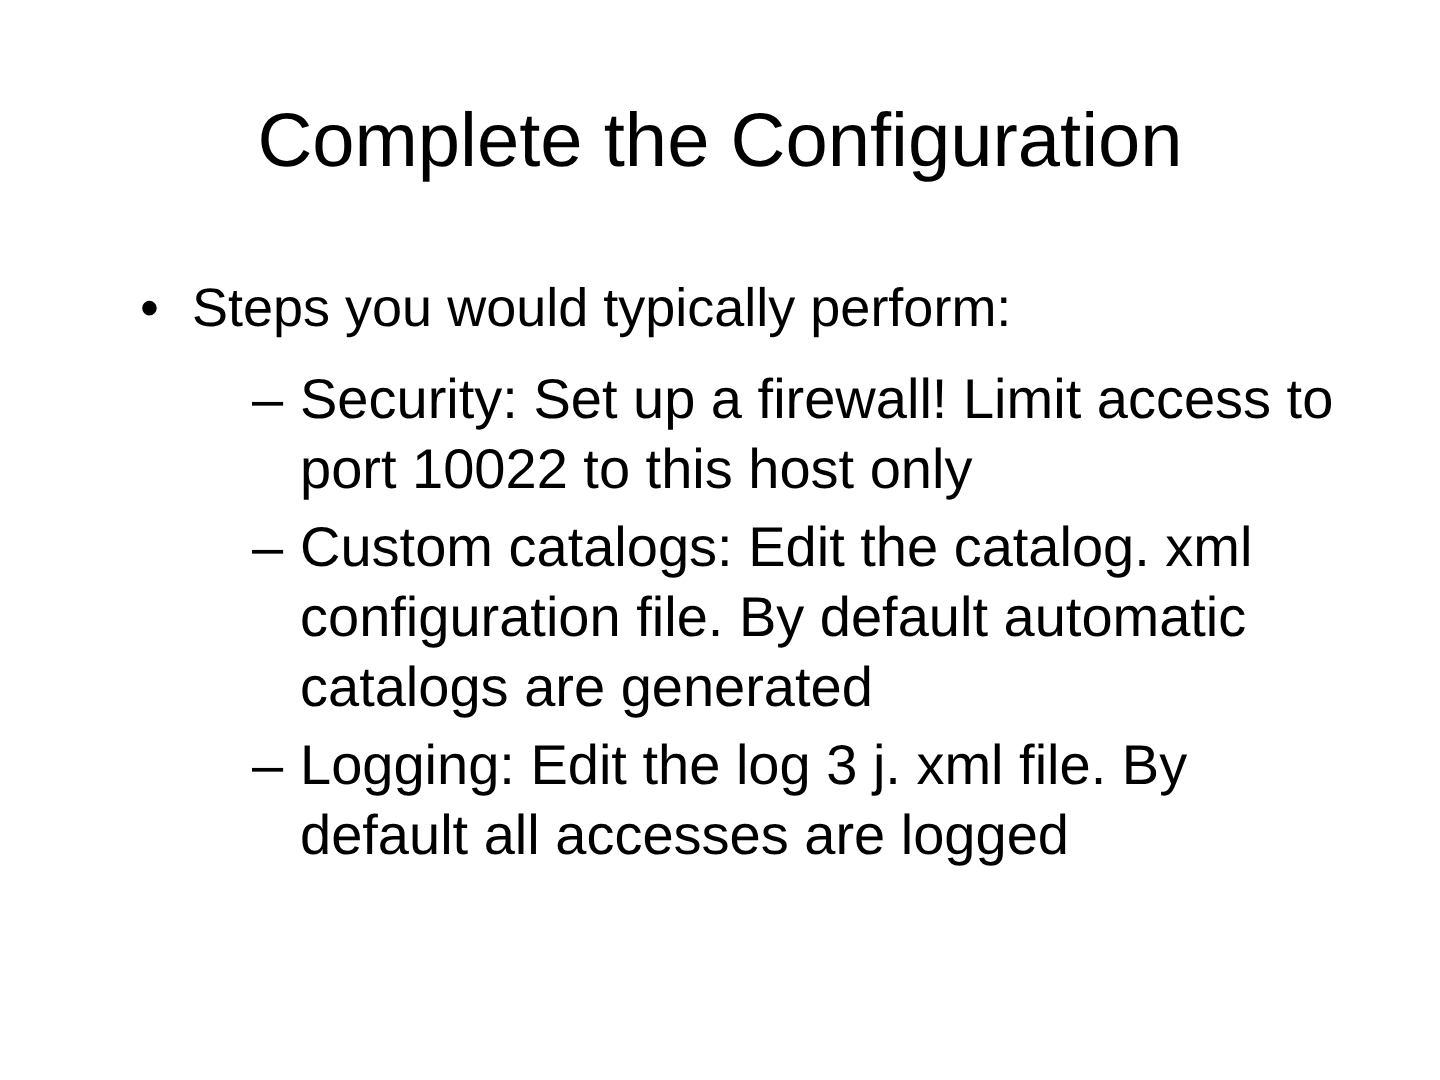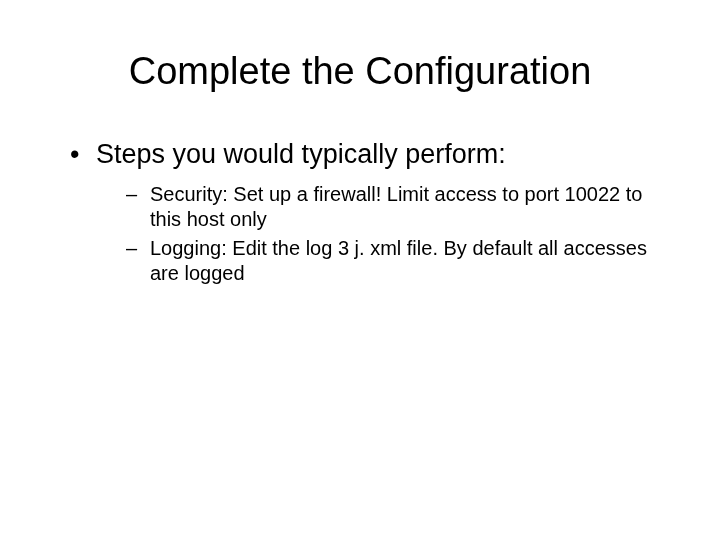--- a/index.html
+++ b/index.html
@@ -41,21 +41,21 @@
     left: 0;
     top: 0;
     font-size: 27px;
   }
   ul.level2 {
     list-style: none;
     padding: 0;
     margin: 10px 0 0 30px;
   }
   ul.level2 > li {
-    font-size: 20px;
+    font-size: 28px;
     line-height: 1.25;
     margin-bottom: 4px;
     position: relative;
     padding-left: 24px;
   }
   ul.level2 > li::before {
     content: "–";
     position: absolute;
     left: 0;
     top: 0;
@@ -68,18 +68,21 @@
   <h1 class="title">Complete the Configuration</h1>
 
   <ul class="level1">
     <li>
       <span>Steps you would typically perform:</span>
       <ul class="level2">
         <li>
           <span>Security: Set up a firewall! Limit access to port 10022 to this host only</span>
         </li>
         <li>
+          <span>Custom catalogs: Edit the catalog. xml configuration file. By default automatic catalogs are generated</span>
+        </li>
+        <li>
           <span>Logging: Edit the log 3 j. xml file. By default all accesses are logged</span>
         </li>
       </ul>
     </li>
   </ul>
 </div>
 
 </body></html>

